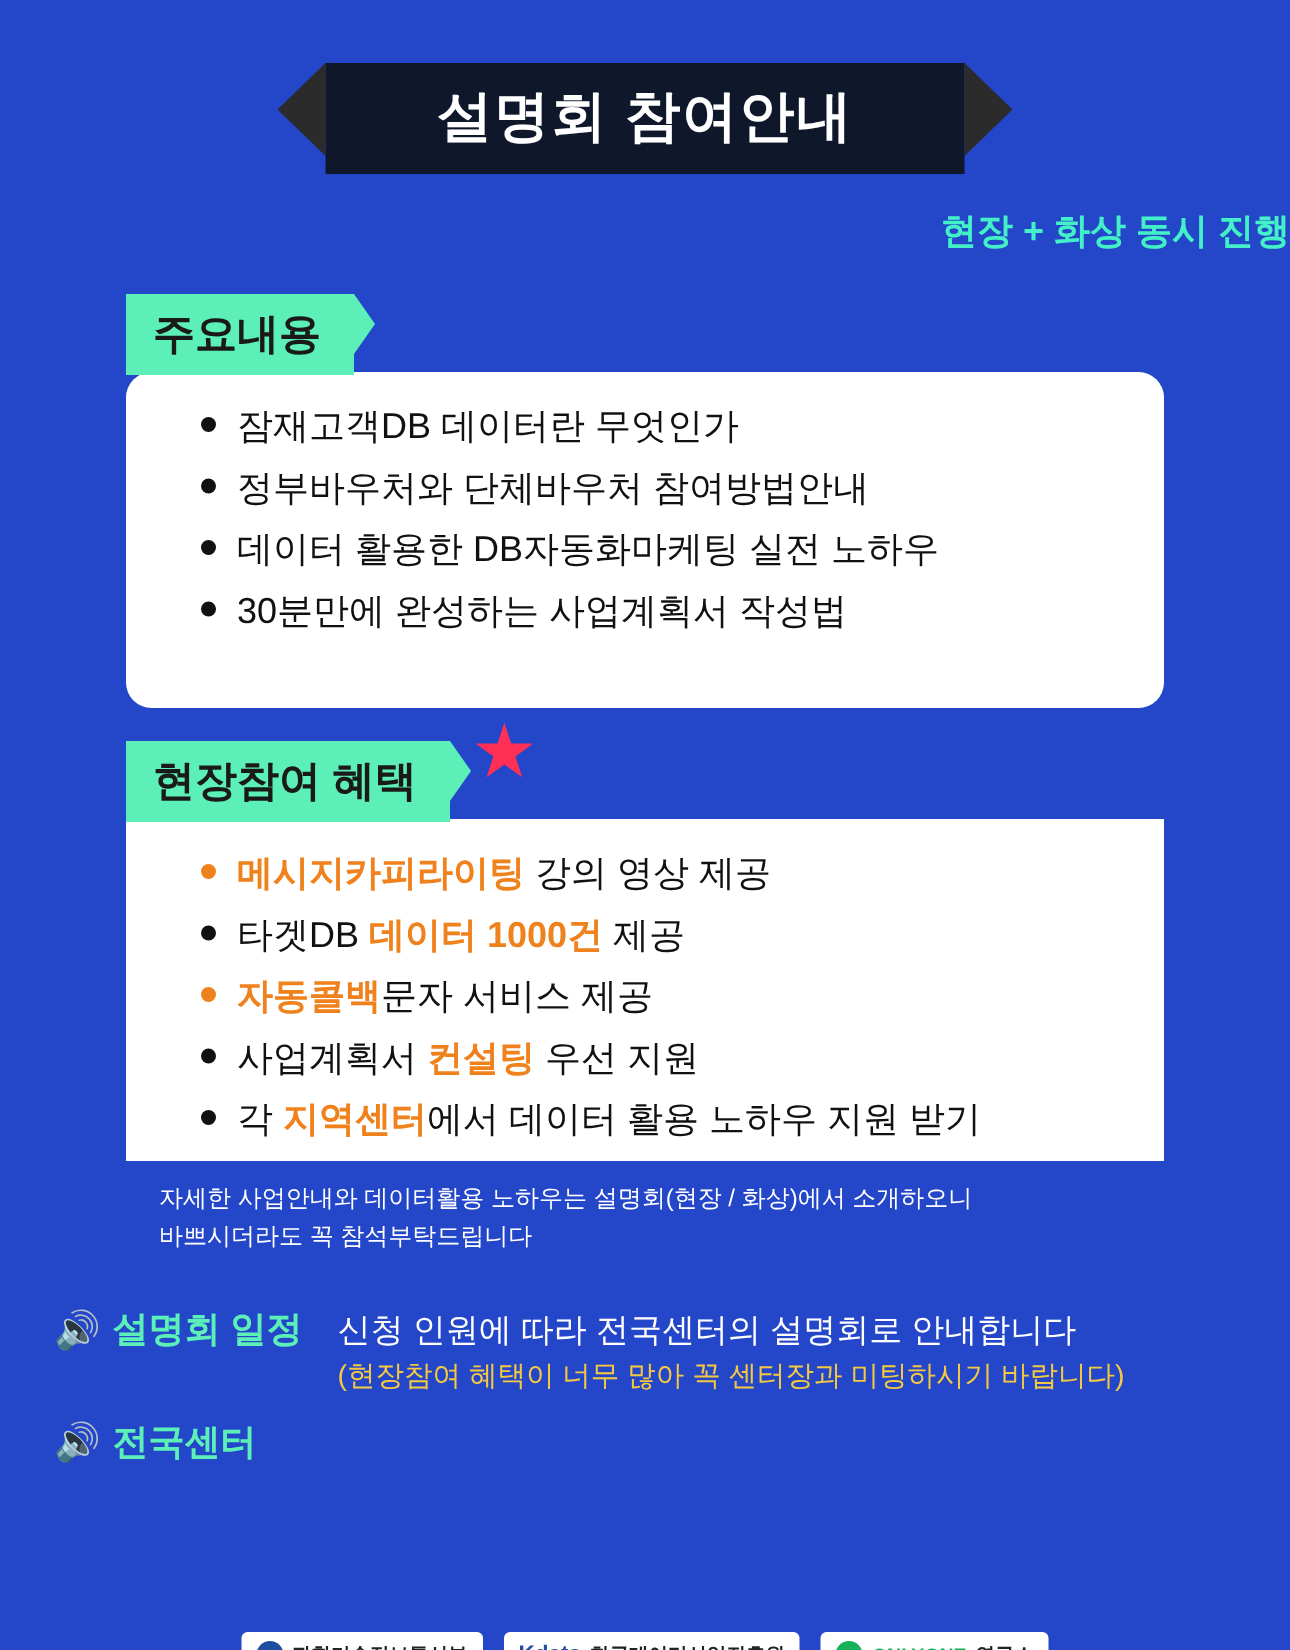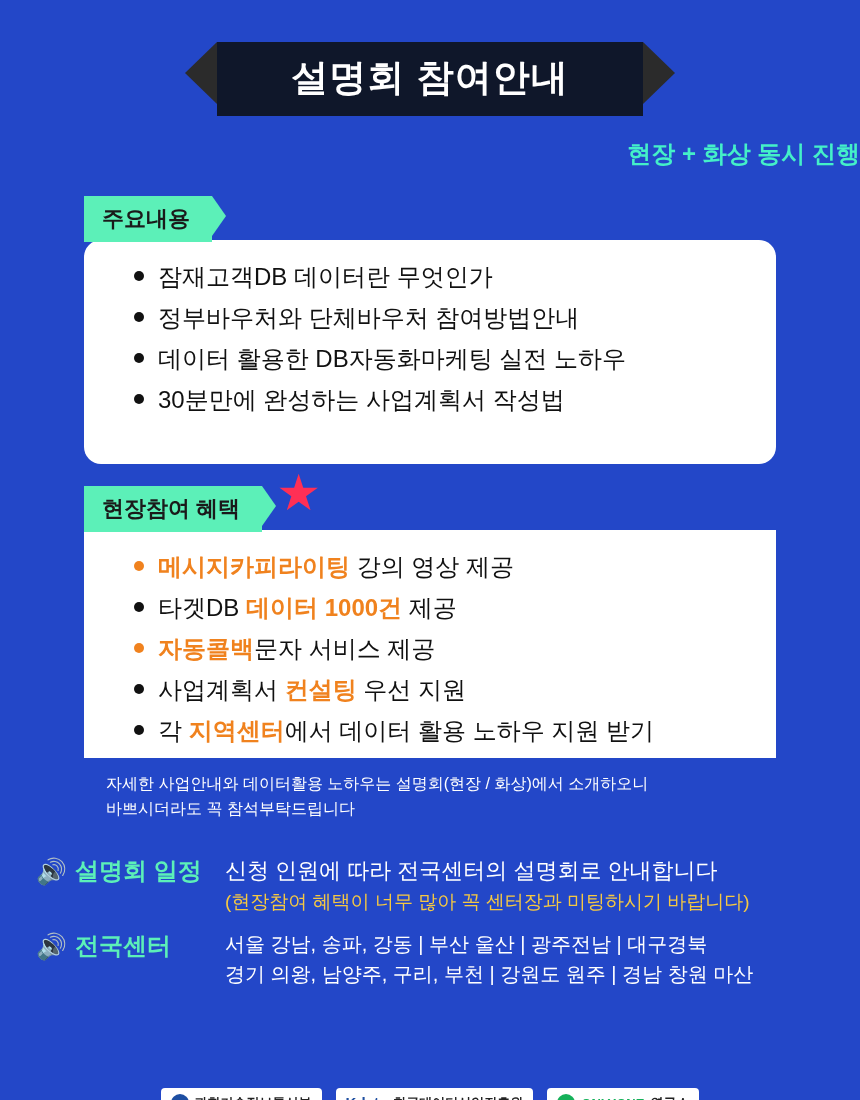--- a/index.html
+++ b/index.html
@@ -67,21 +67,21 @@
     width: 692px;
   }
   .sec1 { margin-top: 26px; }
   .sec2 { margin-top: 22px; }
 
   .tab {
     position: relative;
     display: inline-block;
     background: #5cf0b8;
     color: #1a1a1a;
-    font-size: 22px;
+    font-size: 28px;
     font-weight: bold;
     padding: 8px 22px 8px 18px;
     z-index: 3;
   }
   .tab::after {
     content: "";
     position: absolute;
     right: -14px;
     top: 0;
     width: 0;
@@ -288,24 +288,20 @@
       <div class="spk">🔊</div>
       <div class="info-label">설명회 일정</div>
       <div class="info-body">
         <span>신청 인원에 따라 전국센터의 설명회로 안내합니다</span>
         <span class="sub">(현장참여 혜택이 너무 많아 꼭 센터장과 미팅하시기 바랍니다)</span>
       </div>
     </div>
     <div class="info-row">
       <div class="spk">🔊</div>
       <div class="info-label">전국센터</div>
-      <div class="info-body">
-        <span class="line">서울 강남, 송파, 강동 | 부산 울산 | 광주전남 | 대구경북</span>
-        <span class="line">경기 의왕, 남양주, 구리, 부천  | 강원도 원주 | 경남 창원 마산</span>
-      </div>
     </div>
   </div>
 
   <div class="logos">
     <div class="logo">
       <span class="logo-mark"></span>
       <span>과학기술정보통신부</span>
     </div>
     <div class="logo">
       <span class="logo-mark k blue">Kdata</span>

